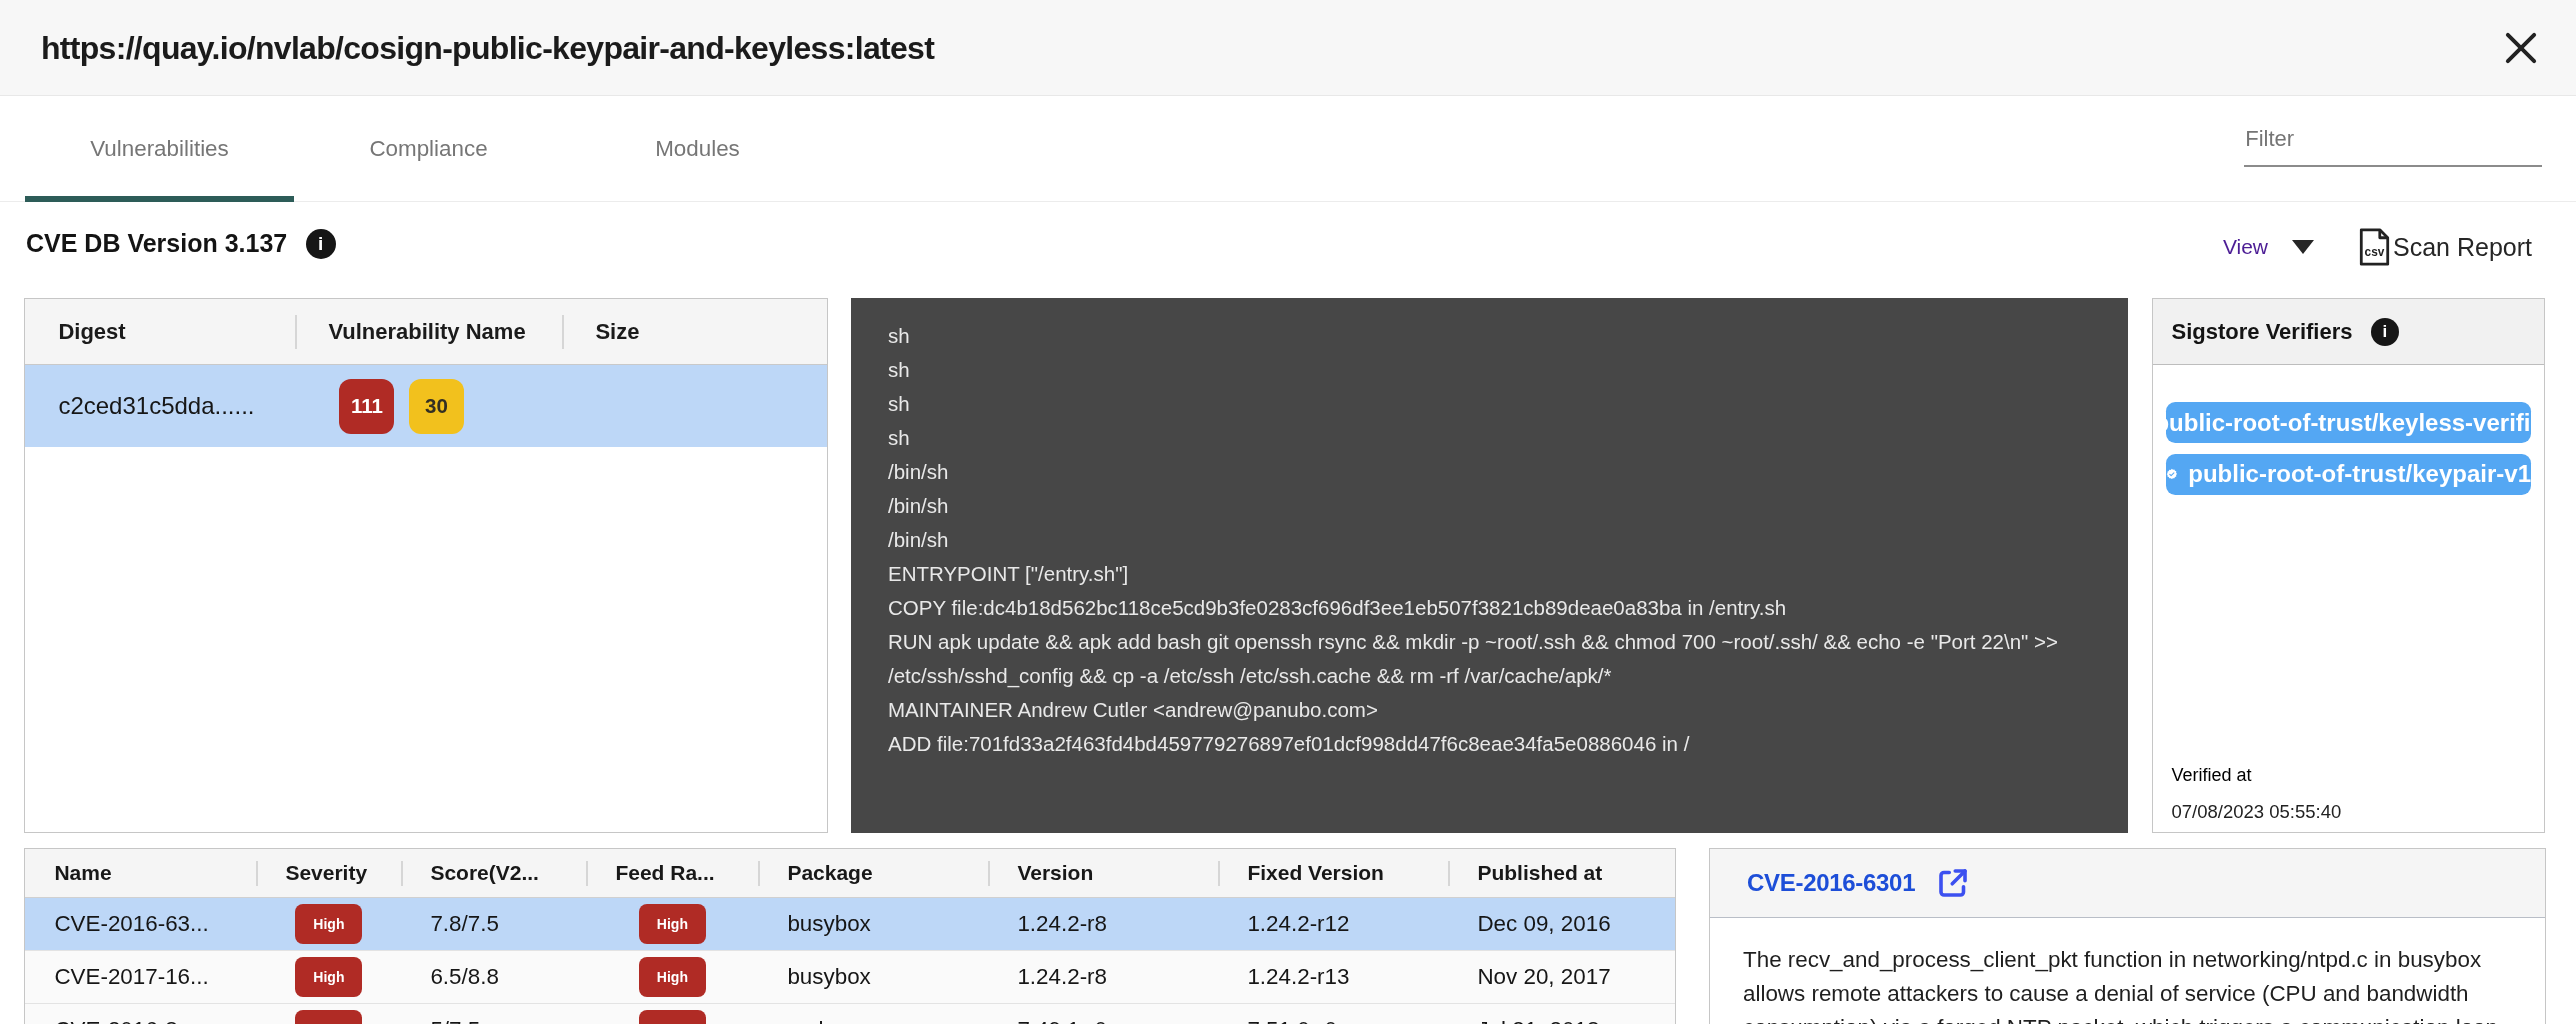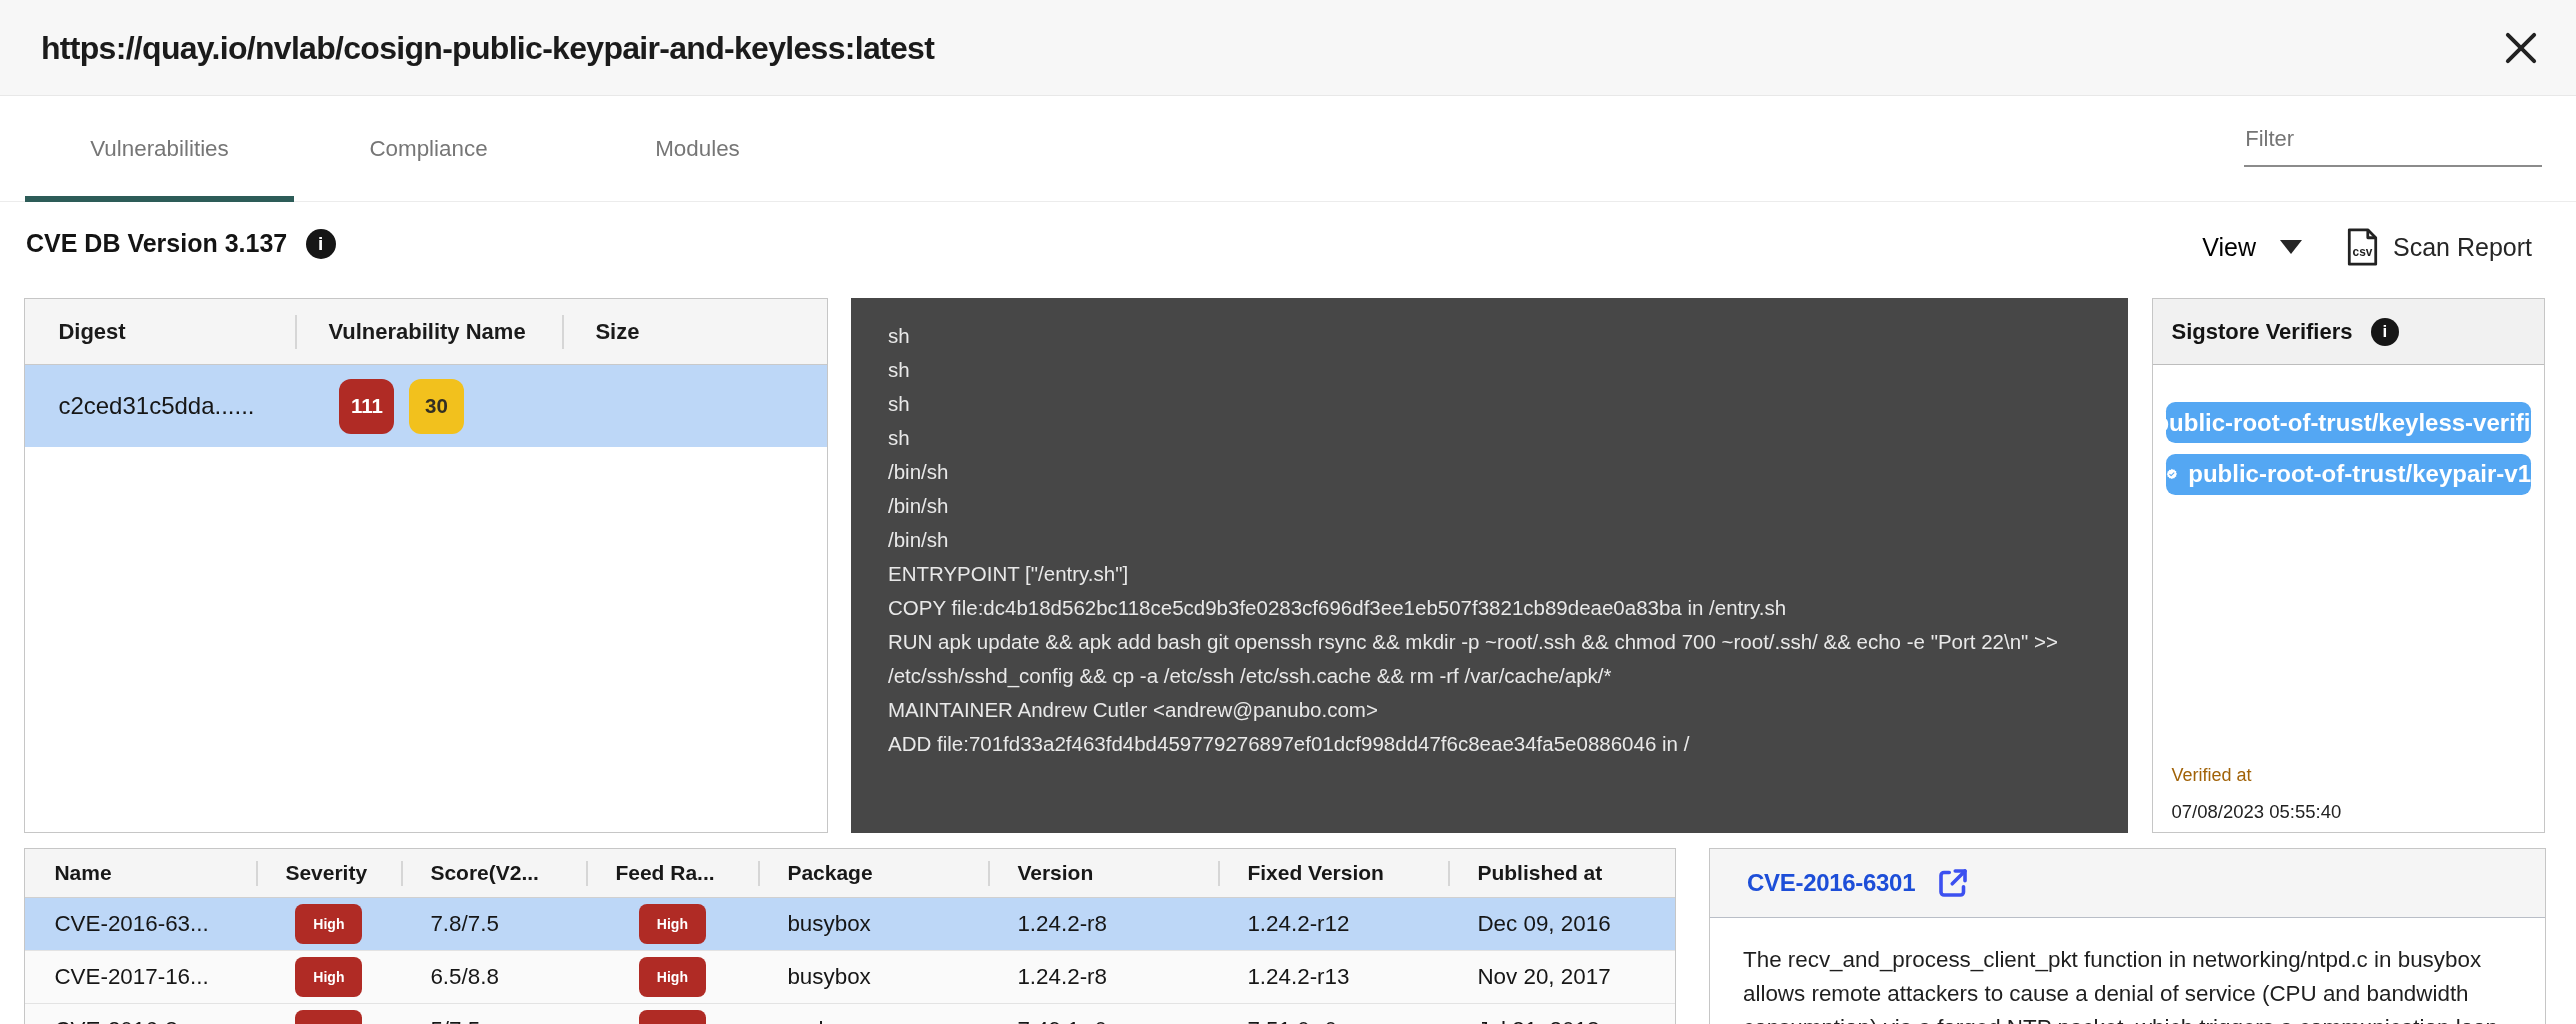--- a/index.html
+++ b/index.html
@@ -19,23 +19,23 @@
   .tab.active::after { content:""; position:absolute; left:0; bottom:-1.3px; width:100%; height:6px; background:#2d5c58; }
   .filter-wrap { position:absolute; right:34px; top:24px; width:298px; }
   input.filter { width:100%; border:none; outline:none; background:transparent; border-bottom:2px solid #8b8b8b; font-size:22px; padding:5.3px 1.3px 13px; color:#333; }
   input.filter::placeholder { color:#757575; opacity:1; }
 
   
   .toolbar { position:absolute; left:0; top:218px; width:100%; height:66px; background:#fff; }
   .cvedb { position:absolute; left:26px; top:10.6px; display:flex; align-items:center; gap:18.5px; font-size:25px; font-weight:700; color:#141414; }
   .info-dot { width:30px; height:30px; border-radius:50%; background:#161616; color:#fff; font-size:19px; font-weight:700; display:flex; align-items:center; justify-content:center; cursor:pointer; flex:0 0 auto; }
   .tool-right { position:absolute; right:44px; top:9.2px; display:flex; align-items:center; gap:42px; }
-  .view-btn { display:flex; align-items:center; gap:24px; font-size:25px; color:#000000; cursor:pointer; }
+  .view-btn { display:flex; align-items:center; gap:24px; font-size:21px; color:#4c1d95; cursor:pointer; }
   .caret { width:0; height:0; border-left:11.2px solid transparent; border-right:11.2px solid transparent; border-top:14px solid #262626; }
-  .scan-btn { display:flex; align-items:center; gap:12px; font-size:25px; color:#262626; background:none; border:none; cursor:pointer; font-family:inherit; }
+  .scan-btn { display:flex; align-items:center; font-size:25px; color:#262626; background:none; border:none; cursor:pointer; font-family:inherit; }
 
   
   .digest-card { position:absolute; left:24.4px; top:298px; width:804px; height:535px; border:0.7px solid #c6c6c6; background:#fff; }
   .digest-head { height:66px; background:#f5f5f5; border-bottom:1.3px solid #c9c9c9; display:flex; align-items:center; font-weight:700; font-size:22px; color:#1b1b1b; }
   .dh1 { width:270px; } .dh2 { width:267px; } .dh3 { flex:1; }
   .dcell { padding-left:33px; position:relative; height:100%; display:flex; align-items:center; }
   .dcell.sep::before { content:""; position:absolute; left:0; top:16px; height:34px; width:1.3px; background:#d6d6d6; }
   .digest-row { height:82px; background:#bdd7f7; display:flex; align-items:center; font-size:24px; color:#161616; cursor:pointer; }
   .drcell { height:100%; display:flex; align-items:center; }
   .badges { display:flex; gap:14.5px; padding-left:44px; }
@@ -45,21 +45,21 @@
 
   
   .layers-panel { position:absolute; left:851px; top:298px; width:1277px; height:535px; background:#474747; color:#e9e9e9; padding:21px 59px 20px 37px; font-size:20.5px; line-height:34px; overflow:hidden; }
   .layer-line { word-break:break-all; white-space:normal; }
 
   
   .sigstore-card { position:absolute; left:2152px; top:298px; width:393px; height:535px; border:0.7px solid #c6c6c6; background:#fff; }
   .sig-head { height:66px; background:#f1f1f1; border-bottom:1.3px solid #bdbdbd; display:flex; align-items:center; gap:18.5px; padding-left:18.5px; font-size:22px; font-weight:700; color:#141414; }
   .pills { margin-top:37px; display:flex; flex-direction:column; gap:10.6px; padding:0 13px; }
   .pill { height:41px; border-radius:9.2px; background:#54a7f3; color:#fff; font-weight:700; font-size:24px; display:flex; align-items:center; justify-content:center; gap:10.6px; white-space:nowrap; }
-  .verified-label { position:absolute; left:18.5px; bottom:46px; font-size:18px; color:#a16207; }
+  .verified-label { position:absolute; left:18.5px; bottom:46px; font-size:18px; color:#000000; }
   .verified-date  { position:absolute; left:18.5px; bottom:9.2px; font-size:18.5px; color:#222; }
 
   
   .vuln-card { position:absolute; left:24.4px; top:848px; width:1652px; height:264px; border:0.7px solid #c6c6c6; background:#fff; }
   .vt-head { display:flex; height:49px; background:#f5f5f5; border-bottom:0.7px solid #d0d0d0; align-items:center; font-size:21px; font-weight:700; color:#181818; }
   .vcol1{width:231px;} .vcol2{width:145px;} .vcol3{width:185px;} .vcol4{width:172px;}
   .vcol5{width:230px;} .vcol6{width:230px;} .vcol7{width:230px;} .vcol8{flex:1;}
   .vh { padding-left:29px; position:relative; height:100%; display:flex; align-items:center; white-space:nowrap; overflow:hidden; }
   .vh.sep::before { content:""; position:absolute; left:0; top:12px; height:25px; width:1.3px; background:#d6d6d6; }
   .vt-row { display:flex; height:53px; align-items:center; font-size:22.4px; color:#161616; border-bottom:0.7px solid #e3e3e3; background:#fafafa; cursor:pointer; }

